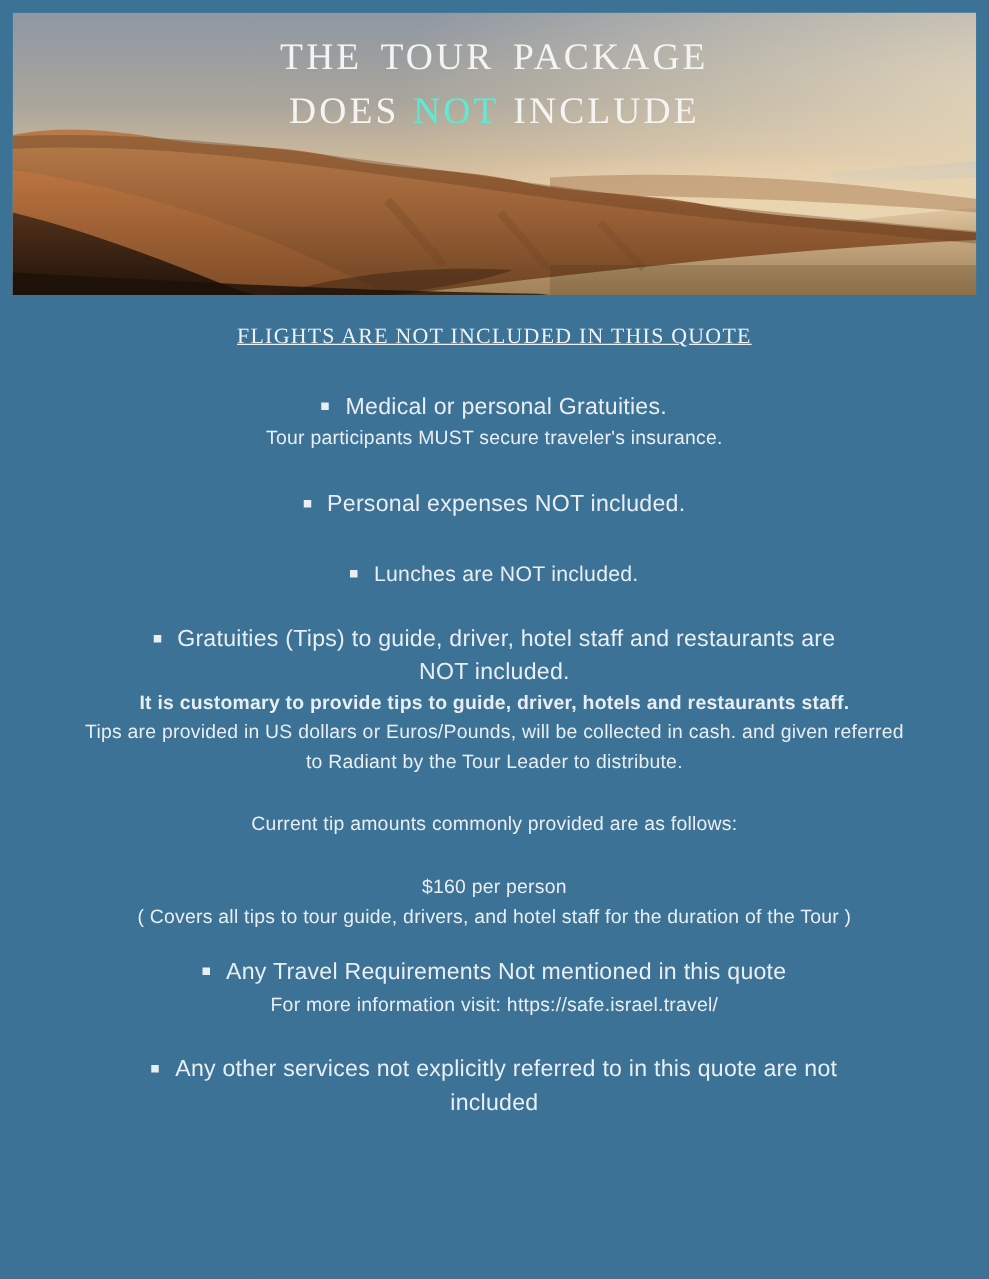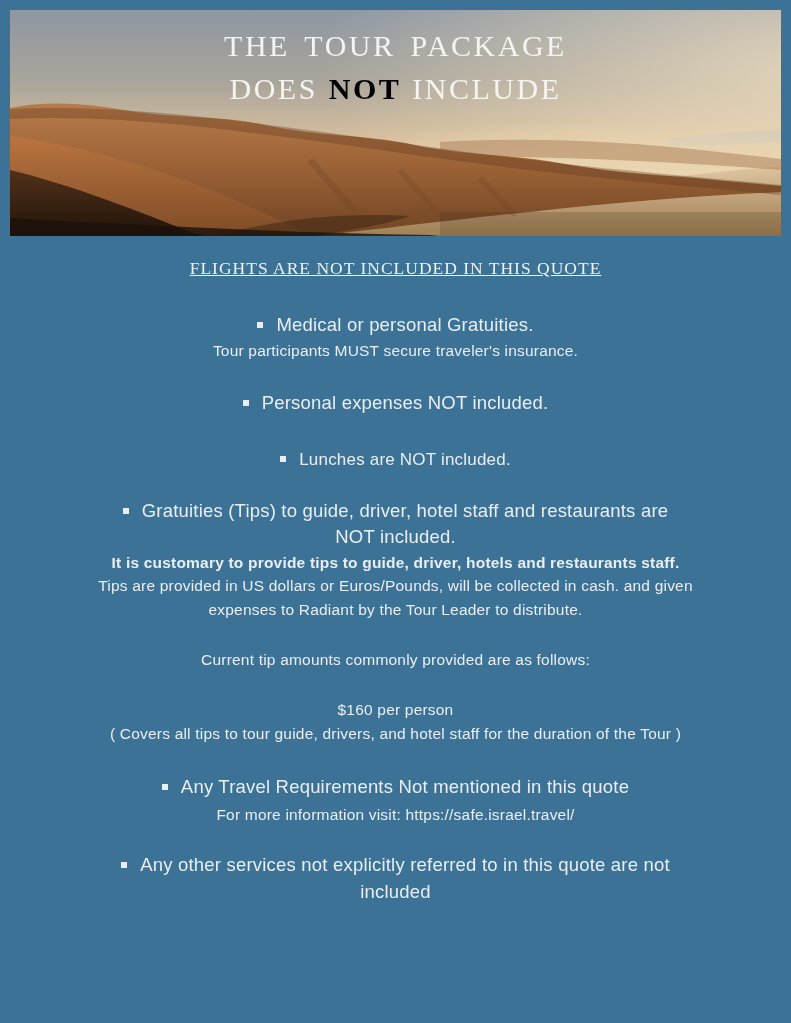--- a/index.html
+++ b/index.html
@@ -16,21 +16,21 @@
   .hero svg.art{position:absolute;left:0;top:0;width:771px;height:226px;display:block;}
 
   .hero-title{
     position:absolute;top:14px;left:0;width:100%;
     text-align:center;
     font-family:"Liberation Serif", serif;
     font-size:30px;line-height:43px;
     letter-spacing:2.5px;word-spacing:5px;
     color:#f4f4f2;
   }
-  .hero-title .not{color:#000000;font-weight:700;margin:0 11px;}
+  .hero-title .not{color:#5eead4;font-weight:400;margin:0 11px;}
 
   
   .logo{position:absolute;top:5px;right:6px;width:118px;text-align:center;}
   .logo .mark{display:block;margin:0 auto;}
   .logo-name{
     font-family:"Liberation Serif", serif;
     font-size:20px;letter-spacing:1.5px;
     color:#1c4557;margin-top:1px;
   }
   .logo-sub{
@@ -61,21 +61,21 @@
   #b-medical{margin-top:34px;}
   #n-medical{margin-top:2px;}
   #b-expenses{margin-top:28px;}
   #b-lunches{margin-top:33px;font-size:17px;line-height:23px;}
   #b-gratuities{margin-top:27px;max-width:560px;line-height:26px;}
   #g-note1{margin-top:1px;font-weight:bold;}
   #g-note2{margin-top:0;max-width:655px;}
   #tips-intro{margin-top:27px;}
   #tip-amount{margin-top:26px;line-height:23px;}
   #tip-coverage{margin-top:1px;line-height:23px;max-width:700px;}
-  #b-travel{margin-top:30px;text-align:center;}
+  #b-travel{margin-top:20px;text-align:center;}
   #n-travel{margin-top:4px;}
   #b-other{margin-top:25px;max-width:620px;line-height:27px;}
 </style>
 </head>
 <body>
 
 <div class="page">
 
   <div class="hero">
     <svg class="art" viewBox="0 0 771 226" preserveAspectRatio="none">
@@ -161,21 +161,21 @@
 
     <p class="bullet" id="b-medical"><span class="sq"></span><span>Medical or personal Gratuities.</span></p>
     <p class="note" id="n-medical">Tour participants MUST secure traveler's insurance.</p>
 
     <p class="bullet" id="b-expenses"><span class="sq"></span><span>Personal expenses NOT included.</span></p>
 
     <p class="bullet" id="b-lunches"><span class="sq"></span><span>Lunches are NOT included.</span></p>
 
     <p class="bullet" id="b-gratuities"><span class="sq"></span><span>Gratuities (Tips) to guide, driver, hotel staff and restaurants are NOT included.</span></p>
     <p class="note" id="g-note1">It is customary to provide tips to guide, driver, hotels and restaurants staff.</p>
-    <p class="note" id="g-note2">Tips are provided in US dollars or Euros/Pounds, will be collected in cash. and given expenses to Radiant by the Tour Leader to distribute.</p>
+    <p class="note" id="g-note2">Tips are provided in US dollars or Euros/Pounds, will be collected in cash. and given referred to Radiant by the Tour Leader to distribute.</p>
 
     <p class="note" id="tips-intro">Current tip amounts commonly provided are as follows:</p>
     <p class="note" id="tip-amount">$160 per person</p>
     <p class="note" id="tip-coverage">( Covers all tips to tour guide, drivers, and hotel staff for the duration of the Tour )</p>
 
     <p class="bullet" id="b-travel"><span class="sq"></span><span>Any Travel Requirements Not mentioned in this quote</span></p>
     <p class="note" id="n-travel">For more information visit: https://safe.israel.travel/</p>
 
     <p class="bullet" id="b-other"><span class="sq"></span><span>Any other services not explicitly referred to in this quote are not included</span></p>
 

